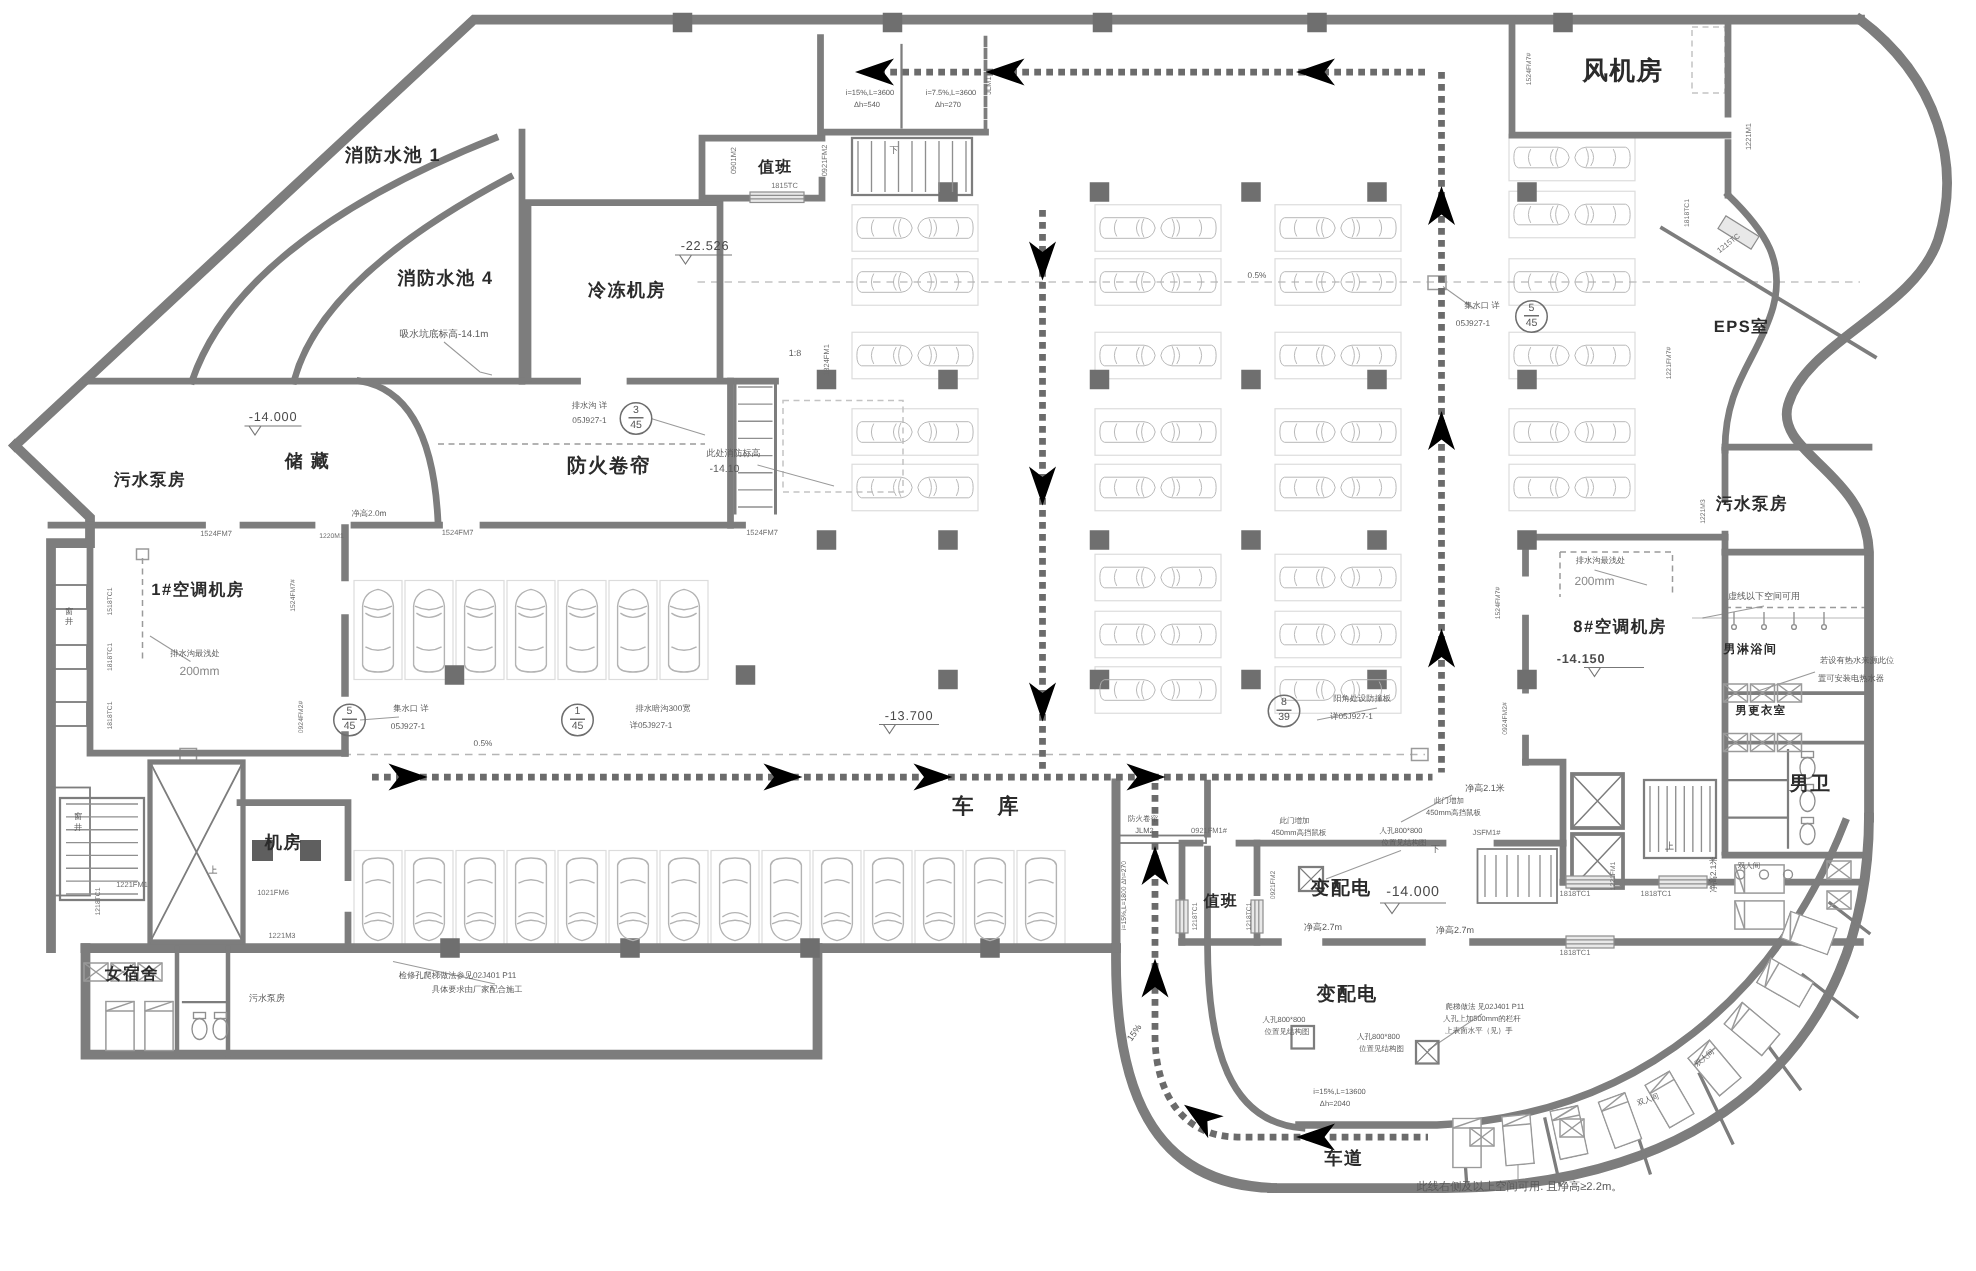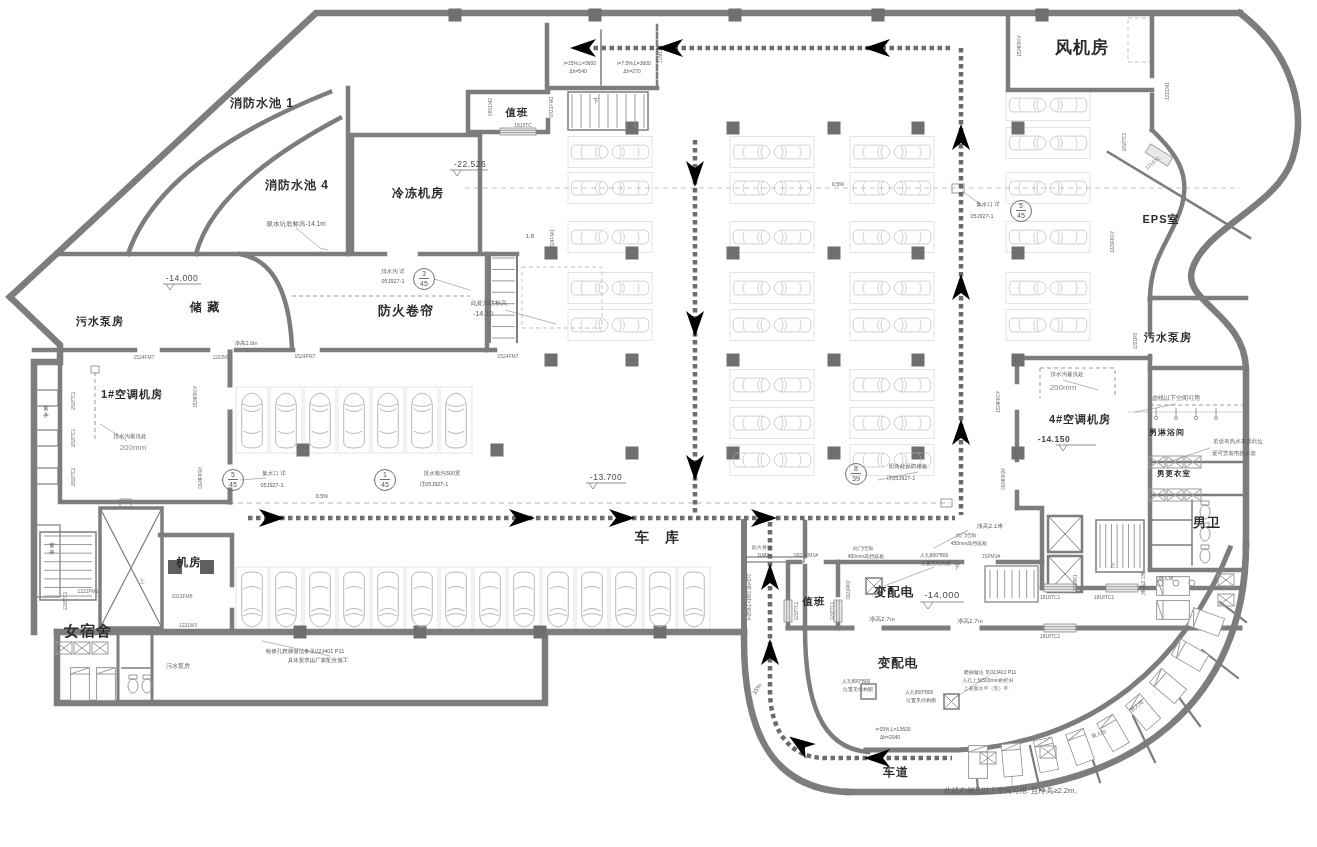--- a/index.html
+++ b/index.html
@@ -498,27 +498,27 @@
       <div class="lbl room" style="left: 262px; top: 103px; font-size: 12px; transform: translate(-50%, -50%);">消防水池 1</div>
       <div class="lbl room" style="left: 297px; top: 185px; font-size: 12px; transform: translate(-50%, -50%);">消防水池 4</div>
       <div class="lbl room" style="left: 418px; top: 193px; font-size: 12px; transform: translate(-50%, -50%);">冷冻机房</div>
       <div class="lbl room" style="left: 517px; top: 112px; font-size: 10.5px; transform: translate(-50%, -50%);">值班</div>
       <div class="lbl room" style="left: 1082px; top: 47px; font-size: 17px; transform: translate(-50%, -50%);">风机房</div>
       <div class="lbl room" style="left: 1161px; top: 219px; font-size: 11px; transform: translate(-50%, -50%);">EPS室</div>
       <div class="lbl room" style="left: 100px; top: 321px; font-size: 11px; transform: translate(-50%, -50%);">污水泵房</div>
       <div class="lbl room" style="left: 205px; top: 307px; font-size: 12px; transform: translate(-50%, -50%);">储 藏</div>
       <div class="lbl room" style="left: 406px; top: 310px; font-size: 13px; transform: translate(-50%, -50%);">防火卷帘</div>
       <div class="lbl room" style="left: 132px; top: 394px; font-size: 11px; transform: translate(-50%, -50%);">1#空调机房</div>
-      <div class="lbl room" style="left: 1080px; top: 419px; font-size: 11px; transform: translate(-50%, -50%);">4#空调机房</div>
+      <div class="lbl room" style="left: 1080px; top: 419px; font-size: 11px; transform: translate(-50%, -50%);">8#空调机房</div>
       <div class="lbl room" style="left: 1168px; top: 337px; font-size: 11px; transform: translate(-50%, -50%);">污水泵房</div>
       <div class="lbl room" style="left: 1167px; top: 433px; font-size: 8px; transform: translate(-50%, -50%);">男淋浴间</div>
       <div class="lbl room" style="left: 1174px; top: 474px; font-size: 7.5px; transform: translate(-50%, -50%);">男更衣室</div>
       <div class="lbl room" style="left: 1207px; top: 522px; font-size: 13px; transform: translate(-50%, -50%);">男卫</div>
       <div class="lbl room" style="left: 189px; top: 563px; font-size: 11.5px; transform: translate(-50%, -50%);">机房</div>
-      <div class="lbl room" style="left: 88px; top: 630px; font-size: 15px; transform: translate(-50%, -50%);">女宿舍</div>
+      <div class="lbl room" style="left: 88px; top: 650px; font-size: 11px; transform: translate(-50%, -50%);">女宿舍</div>
       <div class="lbl ann" style="left: 178px; top: 666px; font-size: 6px; transform: translate(-50%, -50%);">污水泵房</div>
       <div class="lbl room" style="left: 660px; top: 537px; font-size: 14px; letter-spacing: 6px; transform: translate(-50%, -50%);">车 库</div>
       <div class="lbl room" style="left: 814px; top: 601px; font-size: 10.5px; transform: translate(-50%, -50%);">值班</div>
       <div class="lbl room" style="left: 894px; top: 592px; font-size: 12.5px; transform: translate(-50%, -50%);">变配电</div>
       <div class="lbl room" style="left: 898px; top: 663px; font-size: 12.5px; transform: translate(-50%, -50%);">变配电</div>
       <div class="lbl room" style="left: 896px; top: 772px; font-size: 12px; transform: translate(-50%, -50%);">车道</div>
       <div class="lbl ann" style="left: 1166px; top: 578px; font-size: 5px; transform: translate(-50%, -50%);">双人间</div>
       <div class="lbl ann" style="left: 1137px; top: 706px; font-size: 5px; transform: translate(-50%, -50%) rotate(-40deg);">双人间</div>
       <div class="lbl ann" style="left: 1099px; top: 734px; font-size: 5px; transform: translate(-50%, -50%) rotate(-20deg);">双人间</div>
       <div class="lbl elev" style="left: 470px; top: 164px; font-size: 8.5px; transform: translate(-50%, -50%);">-22.526</div>

